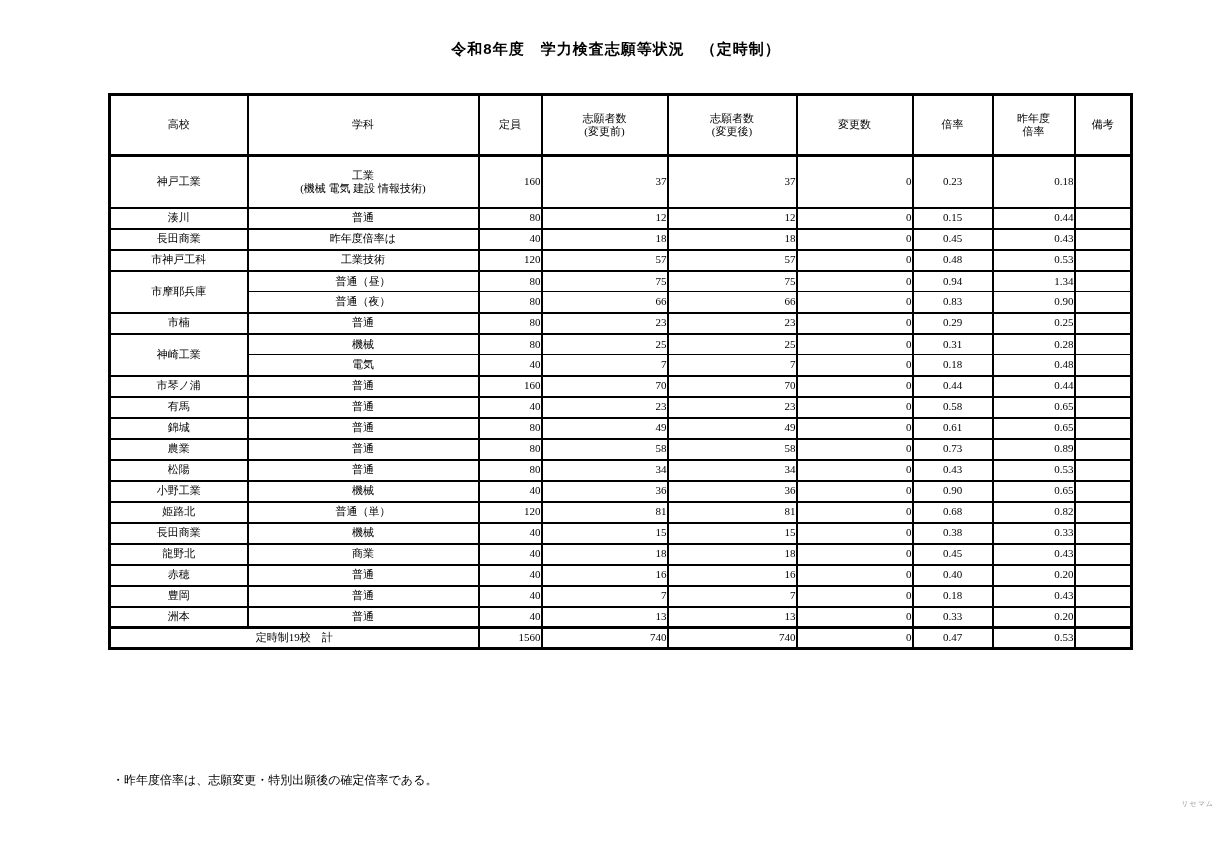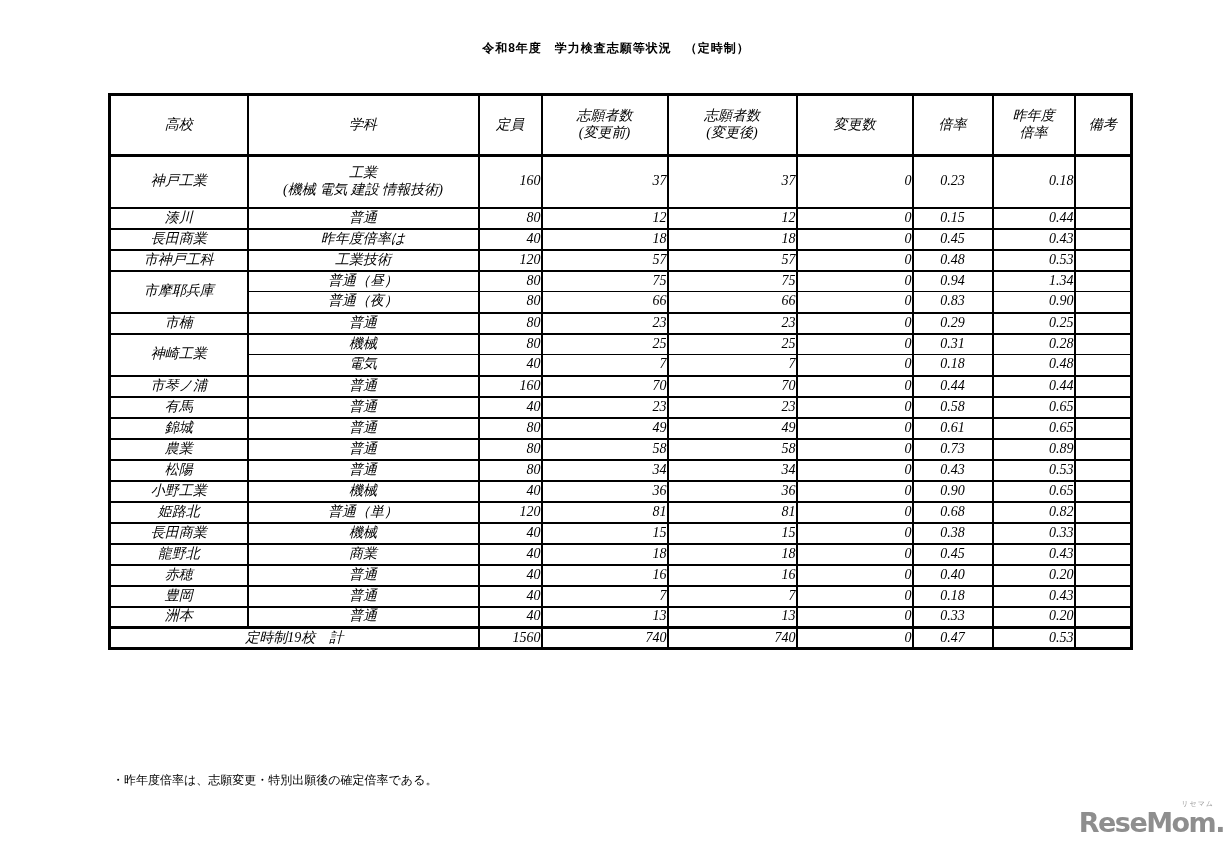--- a/index.html
+++ b/index.html
@@ -13,34 +13,33 @@
     color: #000000;
   }
   .doc-title {
     position: absolute;
     top: 40px;
     left: 0;
     width: 100%;
     text-align: center;
     font-family: "Liberation Sans", "DejaVu Sans", sans-serif;
     font-weight: bold;
-    font-size: 12px;
+    font-size: 15px;
     letter-spacing: 1px;
     white-space: pre;
   }
   table.status-table {
     position: absolute;
     left: 108px;
     top: 93px;
     width: 1022px;
     table-layout: fixed;
     border-collapse: collapse;
     border: 3px solid #000;
-    font-size: 14px;
-    font-style: italic;
+    font-size: 11px;
   }
   .status-table th, .status-table td {
     border-left: 2px solid #000;
     border-right: 2px solid #000;
     border-top: 1px solid #000;
     border-bottom: 1px solid #000;
     font-weight: normal;
     padding: 0;
     line-height: 1.2;
     overflow: hidden;
@@ -375,16 +374,15 @@
         <td class="c-prev">0.53</td>
         <td class="c-note"></td>
       </tr>
     </tbody>
   </table>
 
   <div class="footnote">・昨年度倍率は、志願変更・特別出願後の確定倍率である。</div>
 
   <div class="logo">
     <span class="logo-ruby">リセマム</span>
-    <span class="logo-main">ReseMom.</span>
   </div>
 
 </div>
 
 </body></html>

